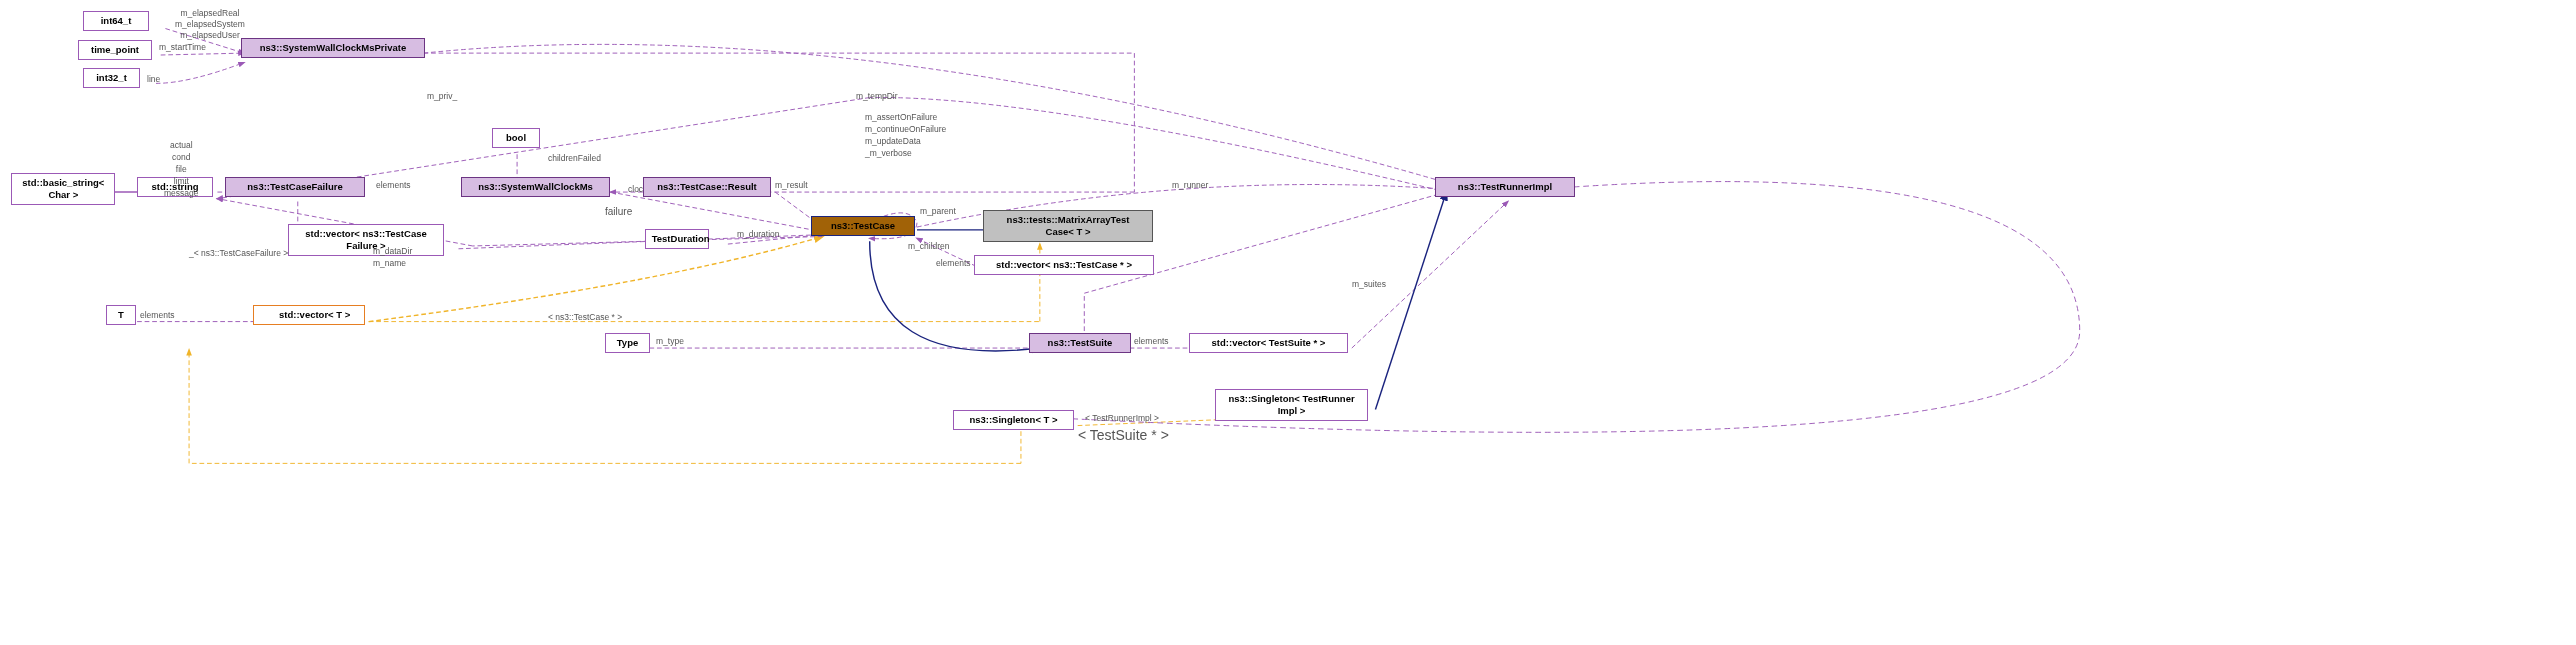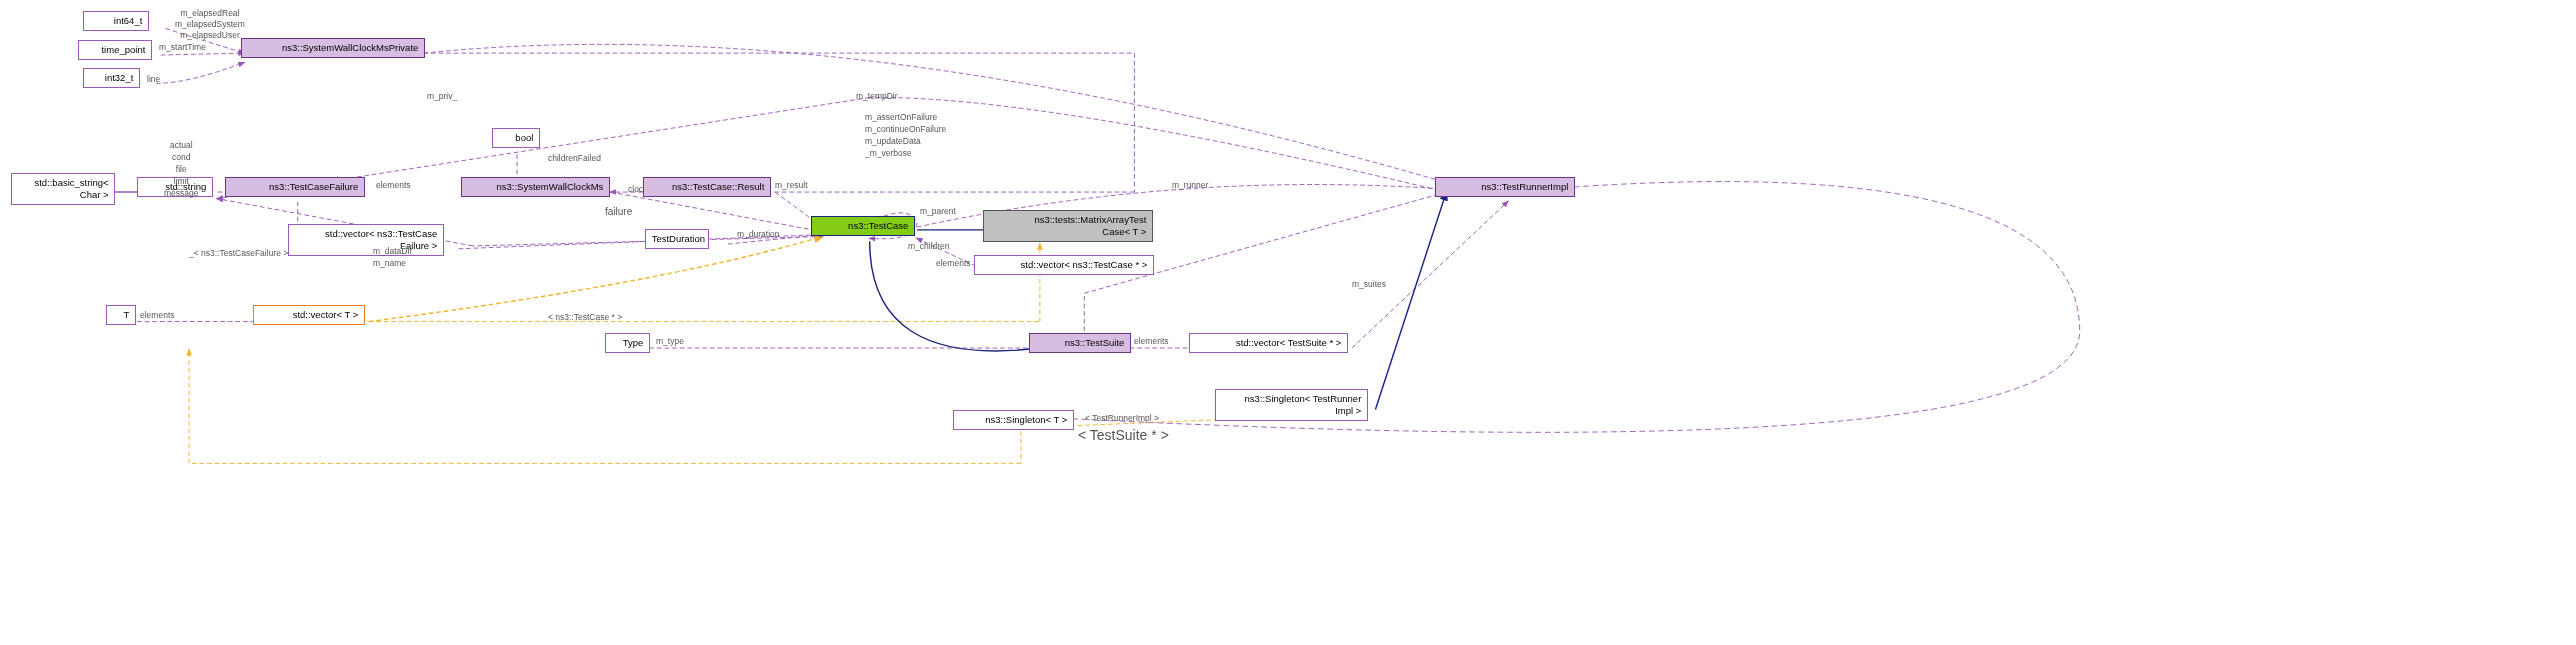--- a/index.html
+++ b/index.html
@@ -18,30 +18,31 @@
       height: 646px;
       overflow: hidden;
     }
     .node {
       position: absolute;
       border: 0.9px solid #9b59b6;
       background: #ffffff;
       padding: 2.8px 5.7px;
       font-size: 9.5px;
       white-space: nowrap;
-      text-align: right;
+      text-align: center;
       line-height: 1.3;
+      font-weight: bold;
     }
     .node.highlighted {
       border: 1.9px solid #6c3483;
       background: #d7bde2;
     }
     .node.dark-highlighted {
       border: 1.9px solid #1a237e;
-      background: #84cc16;
+      background: #a16207;
     }
     .node.orange-border {
       border: 1.9px solid #e67e22;
     }
     svg.arrows {
       position: absolute;
       top: 0;
       left: 0;
       width: 2576px;
       height: 646px;

